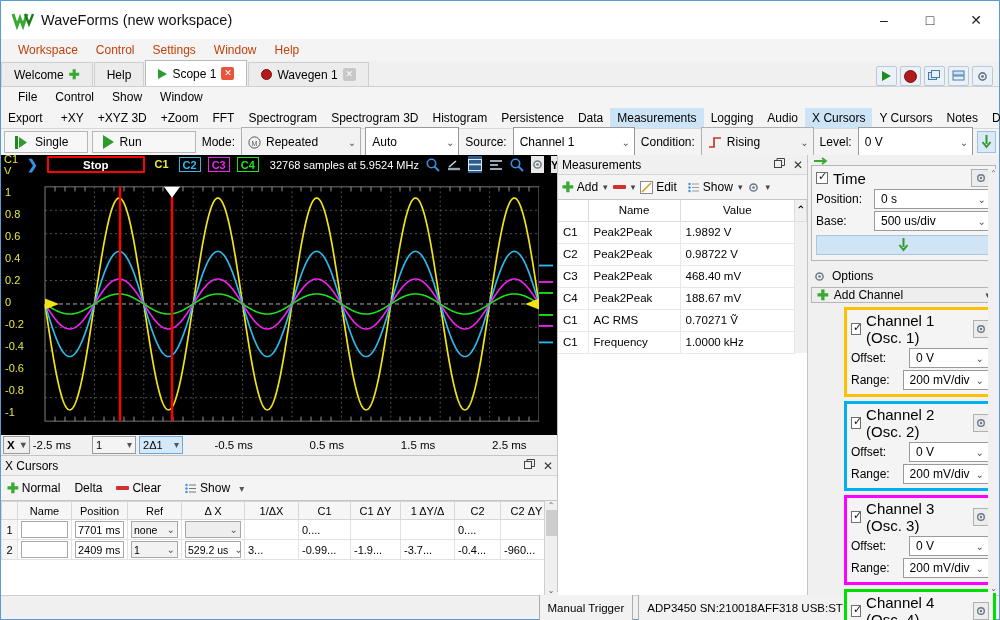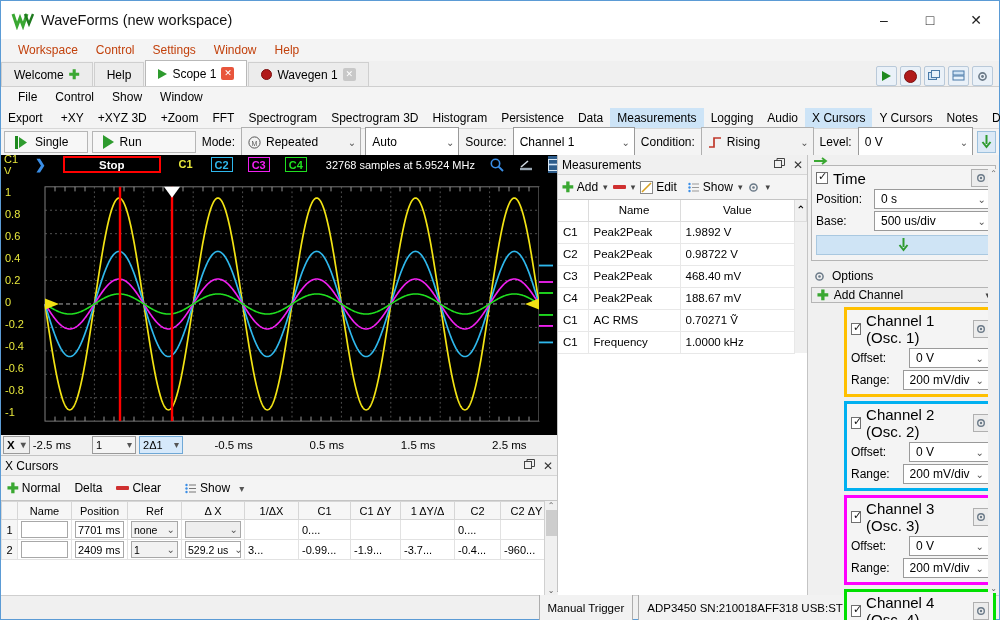--- a/index.html
+++ b/index.html
@@ -65,21 +65,21 @@
   .chev { color:#555; font-size:10px; margin-left:6px; }
   .combo.flat { background:#f2f2f2; border-color:#b0b0b0; }
   .dl-btn { width:20px;height:22px;border:1px solid #9cc0dd;background:#dbe9f6;
             display:flex;align-items:center;justify-content:center; }
 
   
   .mainrow { flex:1 1 auto; display:flex; min-height:0; }
   .leftcol { width:556px; display:flex; flex-direction:column; min-width:0; }
 
   
-  .scopehdr { height:19px; background:#000; display:flex; align-items:center; gap:15px;
+  .scopehdr { height:19px; background:#000; display:flex; align-items:center; gap:7px;
               padding-left:3px; font-size:11px; color:#e8e83c; }
   .stop-btn { border:2px solid #f00; background:#000; color:#fff; font-weight:bold;
               font-size:11.5px; padding:0 34px; height:17px; line-height:14px; }
   .chtag { font-weight:bold; font-size:11px; padding:0 3px; height:15px; line-height:15px; }
   .samples { color:#fff; font-size:11px; margin-left:4px; white-space:nowrap; }
   .hdricon { width:17px; height:17px; display:flex; align-items:center; justify-content:center; }
   .hdricon.sel { background:#2d5c8a; }
   .yb { width:17px;height:17px;background:#e9e9e9;color:#000;font-weight:bold;
         display:flex;align-items:center;justify-content:center;font-size:11px; }
 

